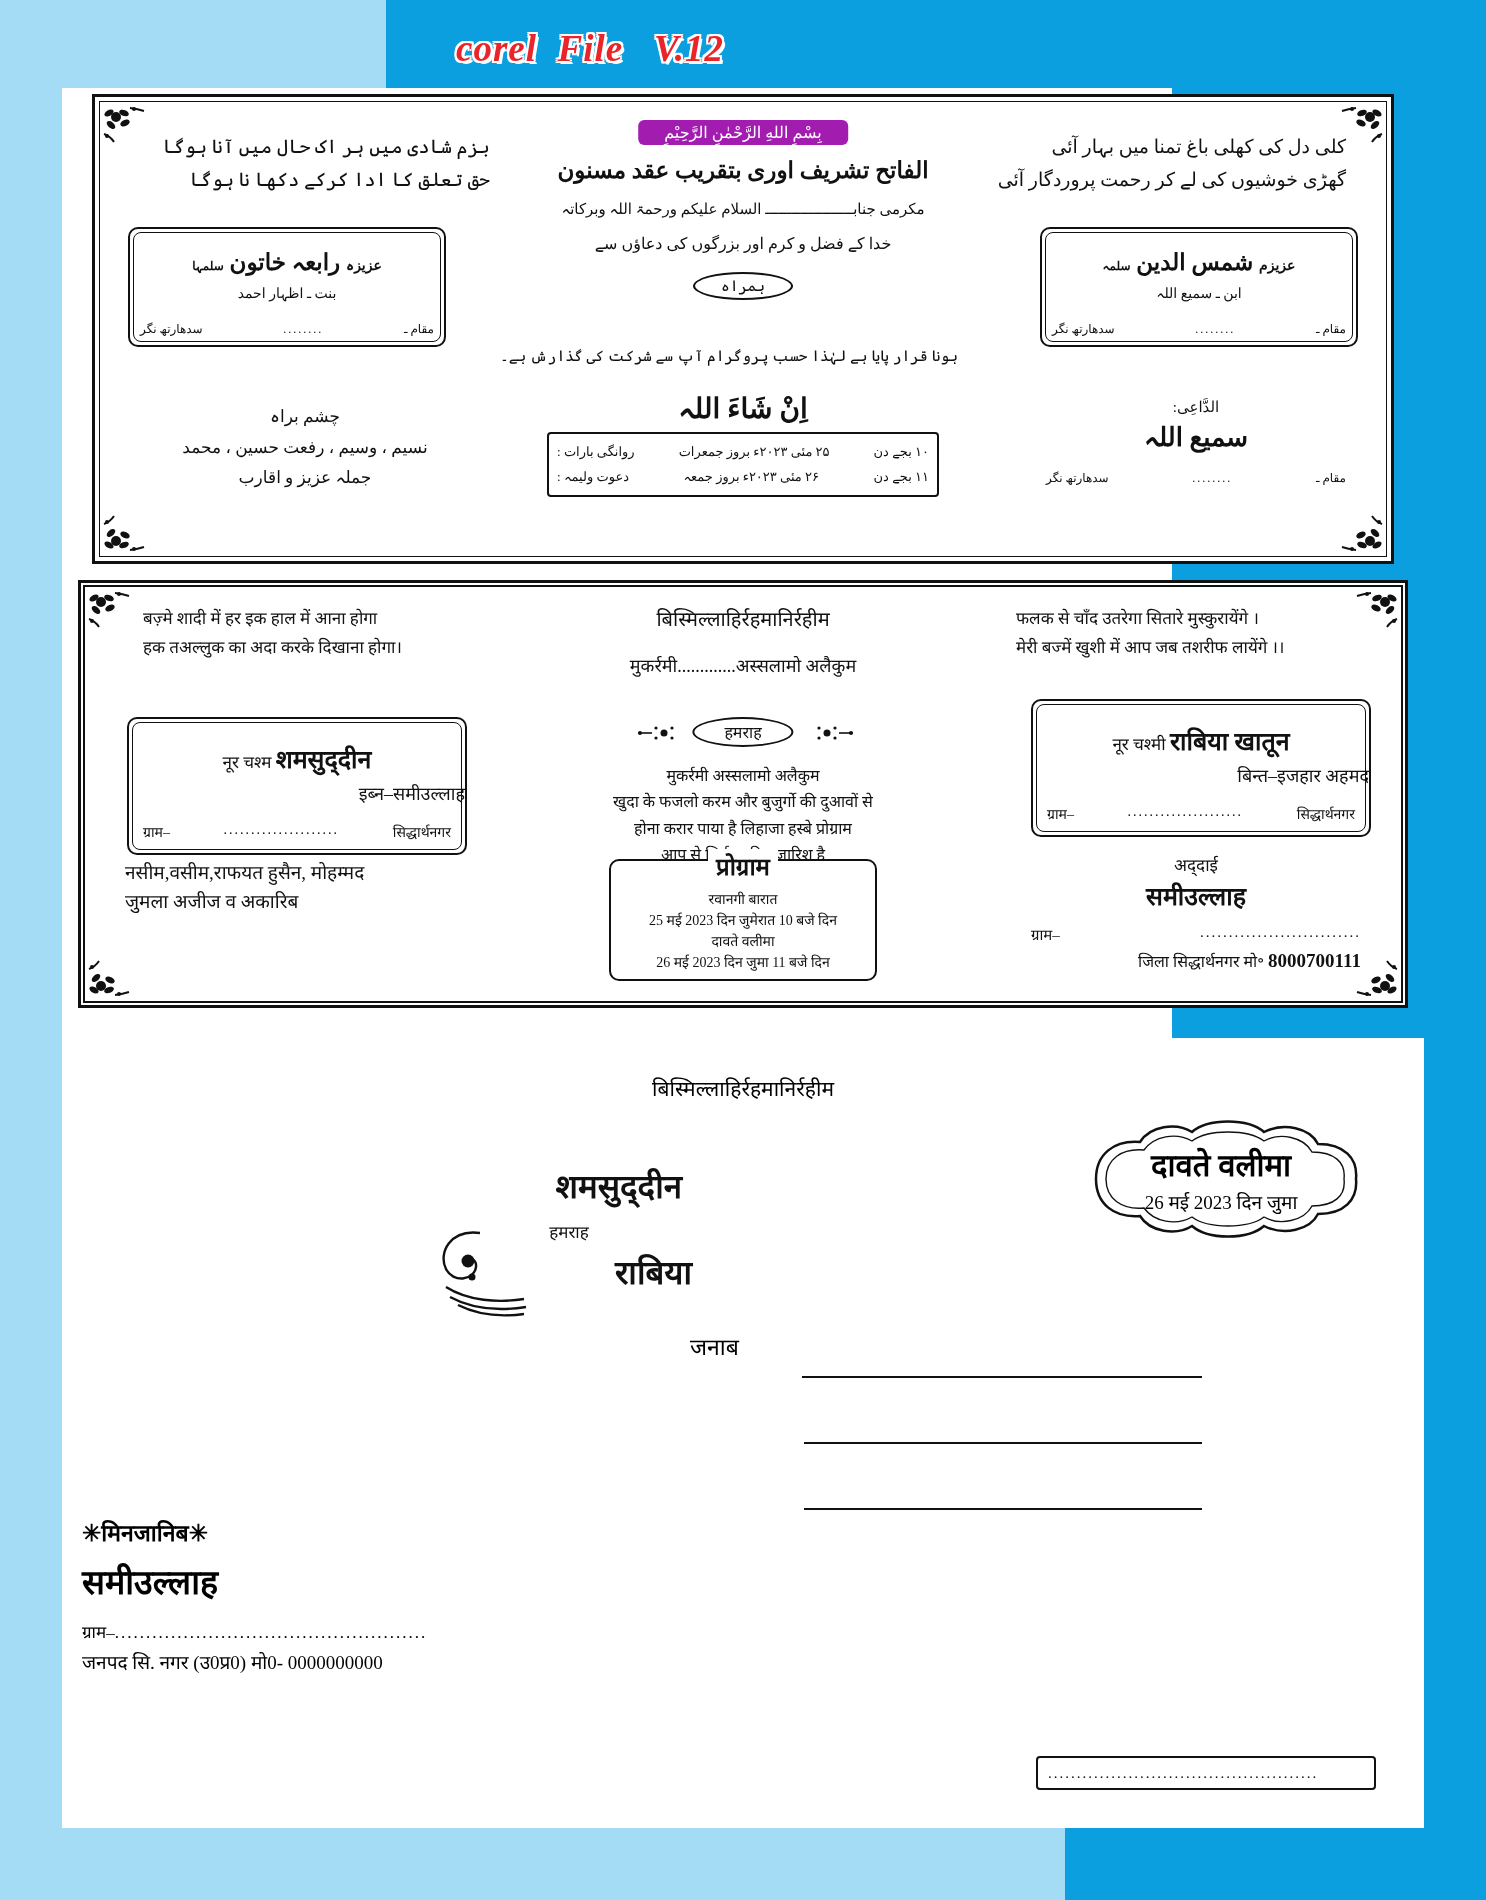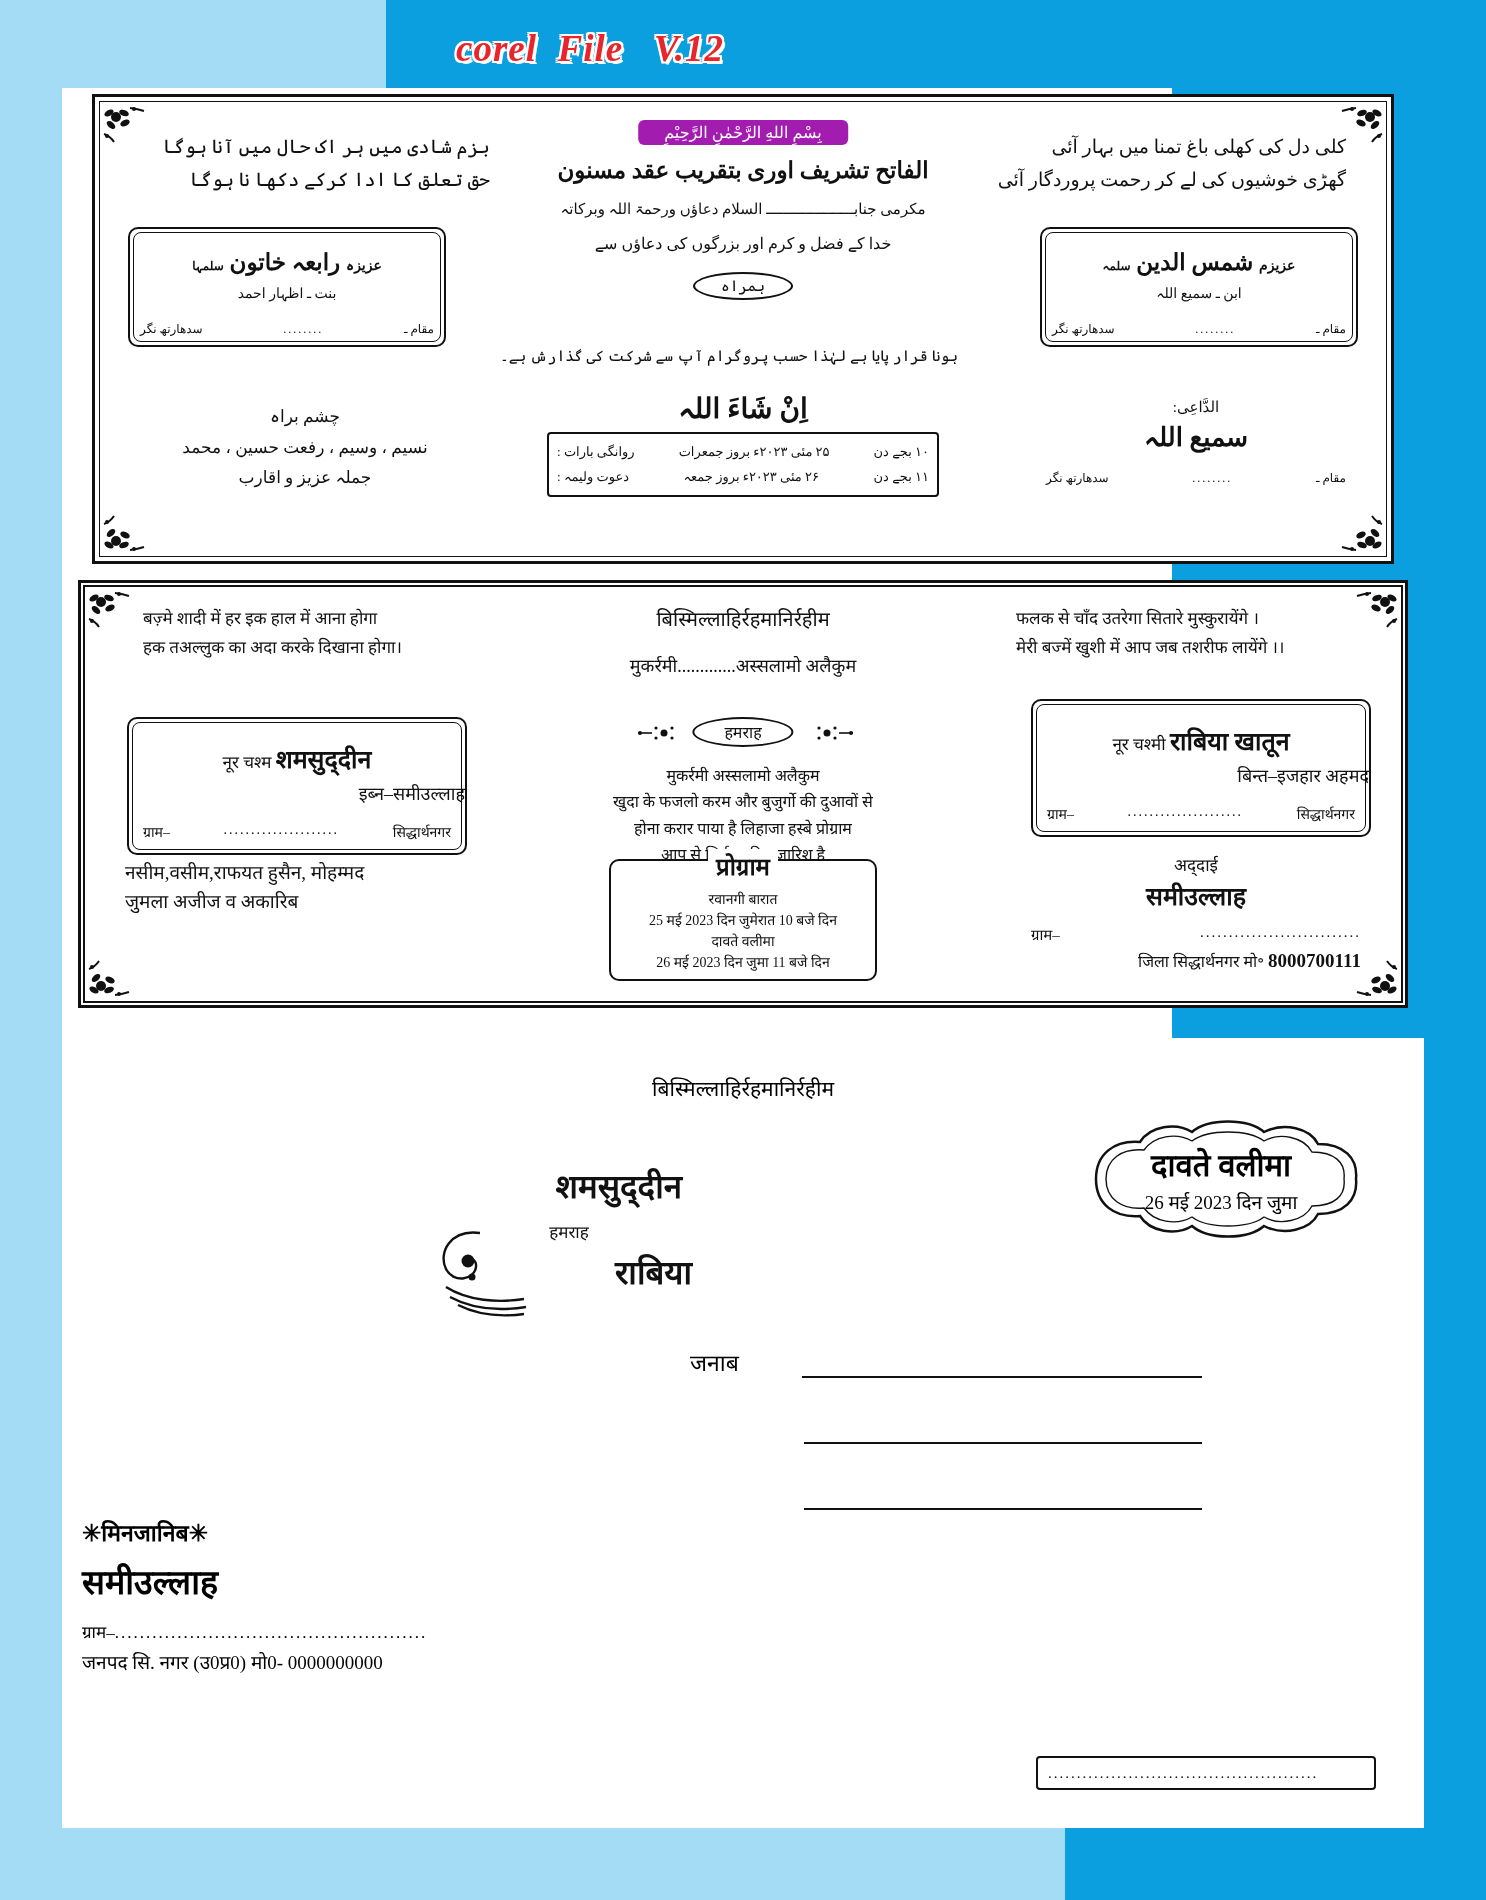--- a/index.html
+++ b/index.html
@@ -307,21 +307,21 @@
   }
   .e-badge-inner {
     position: absolute; inset: 0;
     display: flex; flex-direction: column;
     align-items: center; justify-content: center;
     font-family: "Liberation Serif", serif;
   }
   .e-badge-t1 { font-size: 31px; font-weight: bold; white-space: nowrap; }
   .e-badge-t2 { font-size: 19px; margin-top: 4px; white-space: nowrap; }
   .e-janab {
-    position: absolute; left: 628px; top: 308px;
+    position: absolute; left: 628px; top: 292px;
     font-size: 23px; font-family: Liberation Sans, sans-serif;
   }
   .e-line {
     position: absolute; height: 2px; background: #111;
   }
   .e-minjanib {
     position: absolute; left: 20px; top: 478px;
     font-family: "Liberation Serif", serif;
   }
   .e-mj-top { font-size: 23px; font-weight: bold; white-space: nowrap; }
@@ -415,21 +415,21 @@
           <div>حق تعلق کا ادا کرکے دکھا نا ہوگا</div>
         </div>
 
         <div class="urdu-txt u-poem-r">
           <div>کلی دل کی کھلی باغ تمنا میں بہار آئی</div>
           <div>گھڑی خوشیوں کی لے کر رحمت پروردگار آئی</div>
         </div>
 
         <div class="urdu-txt u-bismillah">بِسْمِ اللهِ الرَّحْمٰنِ الرَّحِيْمِ</div>
         <div class="urdu-txt u-heading">الفاتح تشریف اوری بتقریب عقد مسنون</div>
-        <div class="urdu-txt u-salam">مکرمی جنابــــــــــــــــــــ السلام دعاؤں ورحمۃ اللہ وبرکاتہ</div>
+        <div class="urdu-txt u-salam">مکرمی جنابــــــــــــــــــــ السلام علیکم ورحمۃ اللہ وبرکاتہ</div>
         <div class="urdu-txt u-dua">خدا کے فضل و کرم اور بزرگوں کی دعاؤں سے</div>
         <div class="urdu-txt u-hamrah">ہمراہ</div>
         <div class="urdu-txt u-req">ہونا قرار پایا ہے لہٰذا حسب پروگرام آپ سے شرکت کی گذارش ہے۔</div>
         <div class="urdu-txt u-inshallah">اِنْ شَاءَ اللہ</div>
 
         <div class="name-box u-namebox-l">
           <div class="urdu-txt nb-main">
             <span style="font-size:14px">عزیزہ</span>
             <span>رابعہ خاتون</span>
             <span style="font-size:12px">سلمہا</span>

